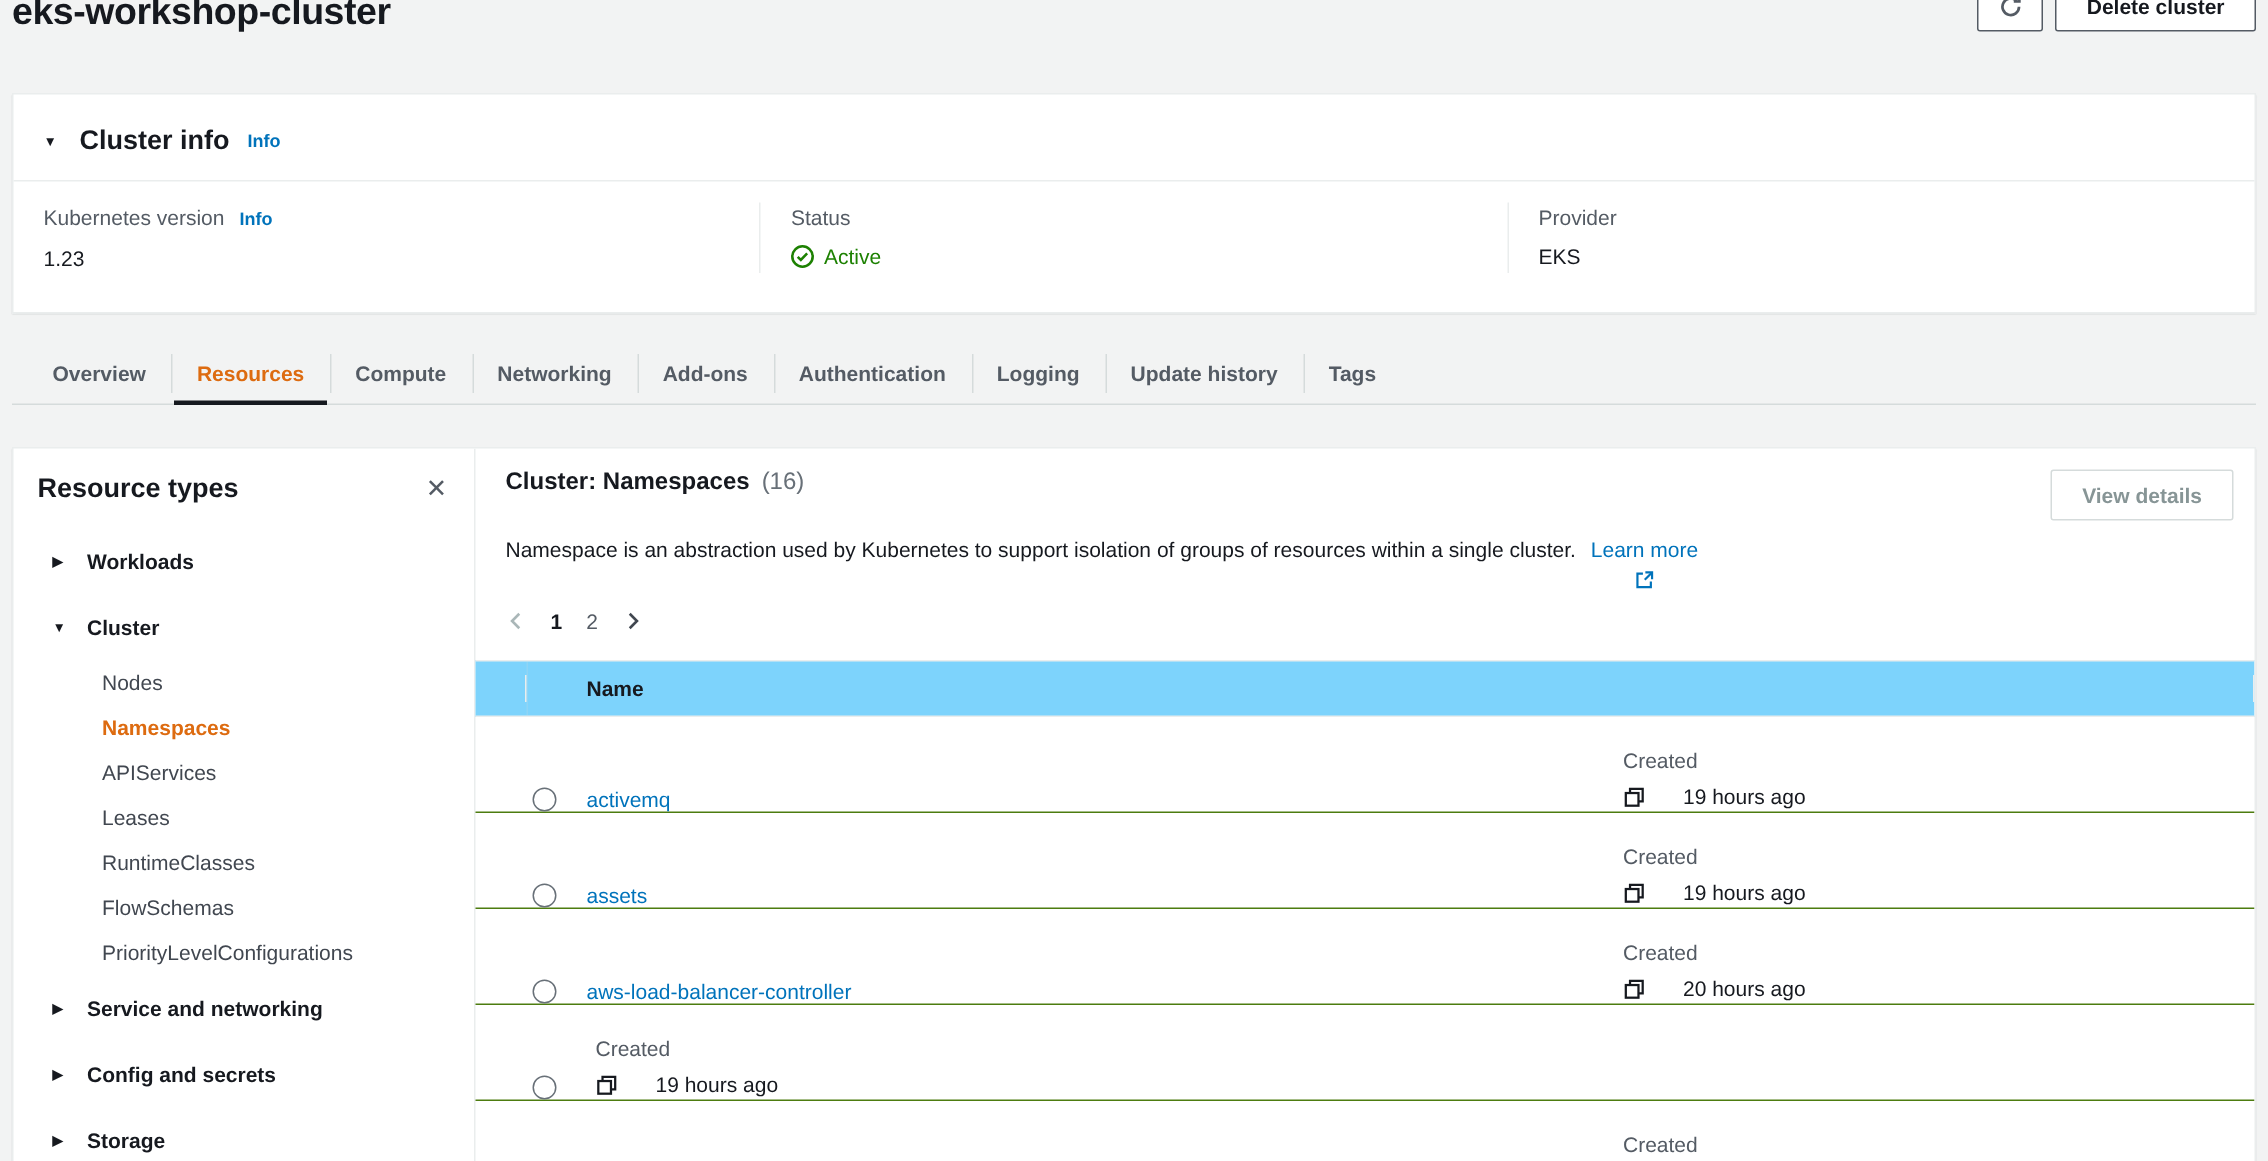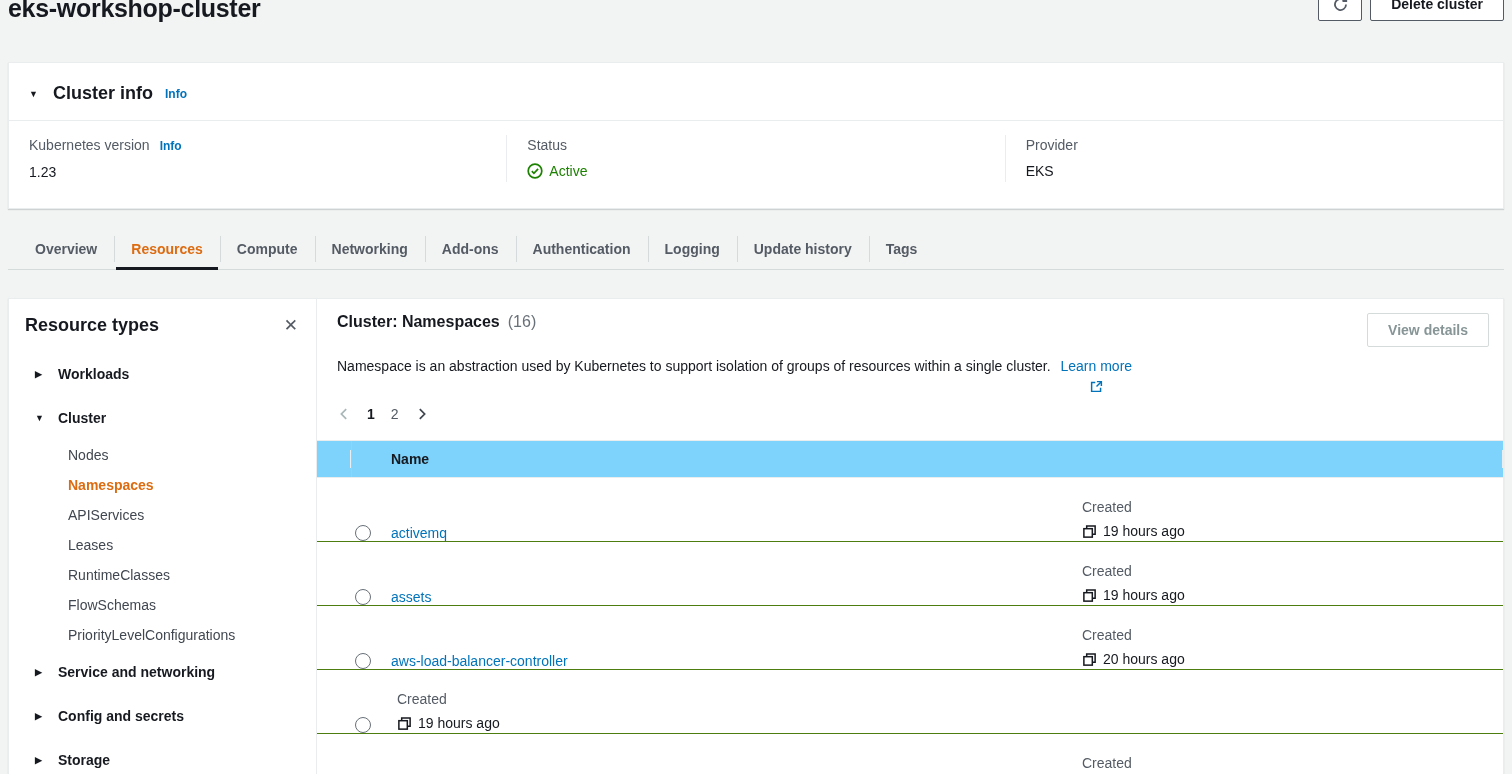--- a/index.html
+++ b/index.html
@@ -84,21 +84,21 @@
   .th-spacer { width:35px; height:100%; border-right:1px solid #d5dbdb33; position:relative; }
   .th-spacer::after, .th-name::after { content:""; position:absolute; right:0; top:9px; bottom:9px; width:1px; background:#eaeded; }
   .th-name { flex:1; padding-left:39px; position:relative; height:100%; display:flex; align-items:center; }
   .th-age { width:447px; padding-left:26px; }
   .trow { display:flex; border-bottom:1px solid #4d7c0f; height:64px;align-items:flex-end; }
   .td-radio { width:54px; flex-shrink:0; display:flex; align-items:center; justify-content:flex-end; }
   .radio { width:16px; height:16px; border:1px solid #687078; border-radius:50%; background:#fff; cursor:pointer; }
   .td-name { flex:1; display:flex; align-items:center; padding-left:20px; }
   .td-age { width:447px; padding:11px 0 0 26px; }
   .created-label { color:#545b64; line-height:20px; }
-  .age-line { display:flex; align-items:center; gap:6px; margin-top:4px; line-height:20px; }
+  .age-line { display:flex; align-items:center; gap:25px; margin-top:4px; line-height:20px; }
 
   .icon-svg { display:block; }
 </style>
 </head>
 <body>
 
 <div class="page-header">
   <h1 class="page-title">eks-workshop-cluster</h1>
   <div class="header-actions">
     <button class="btn btn-icon">

